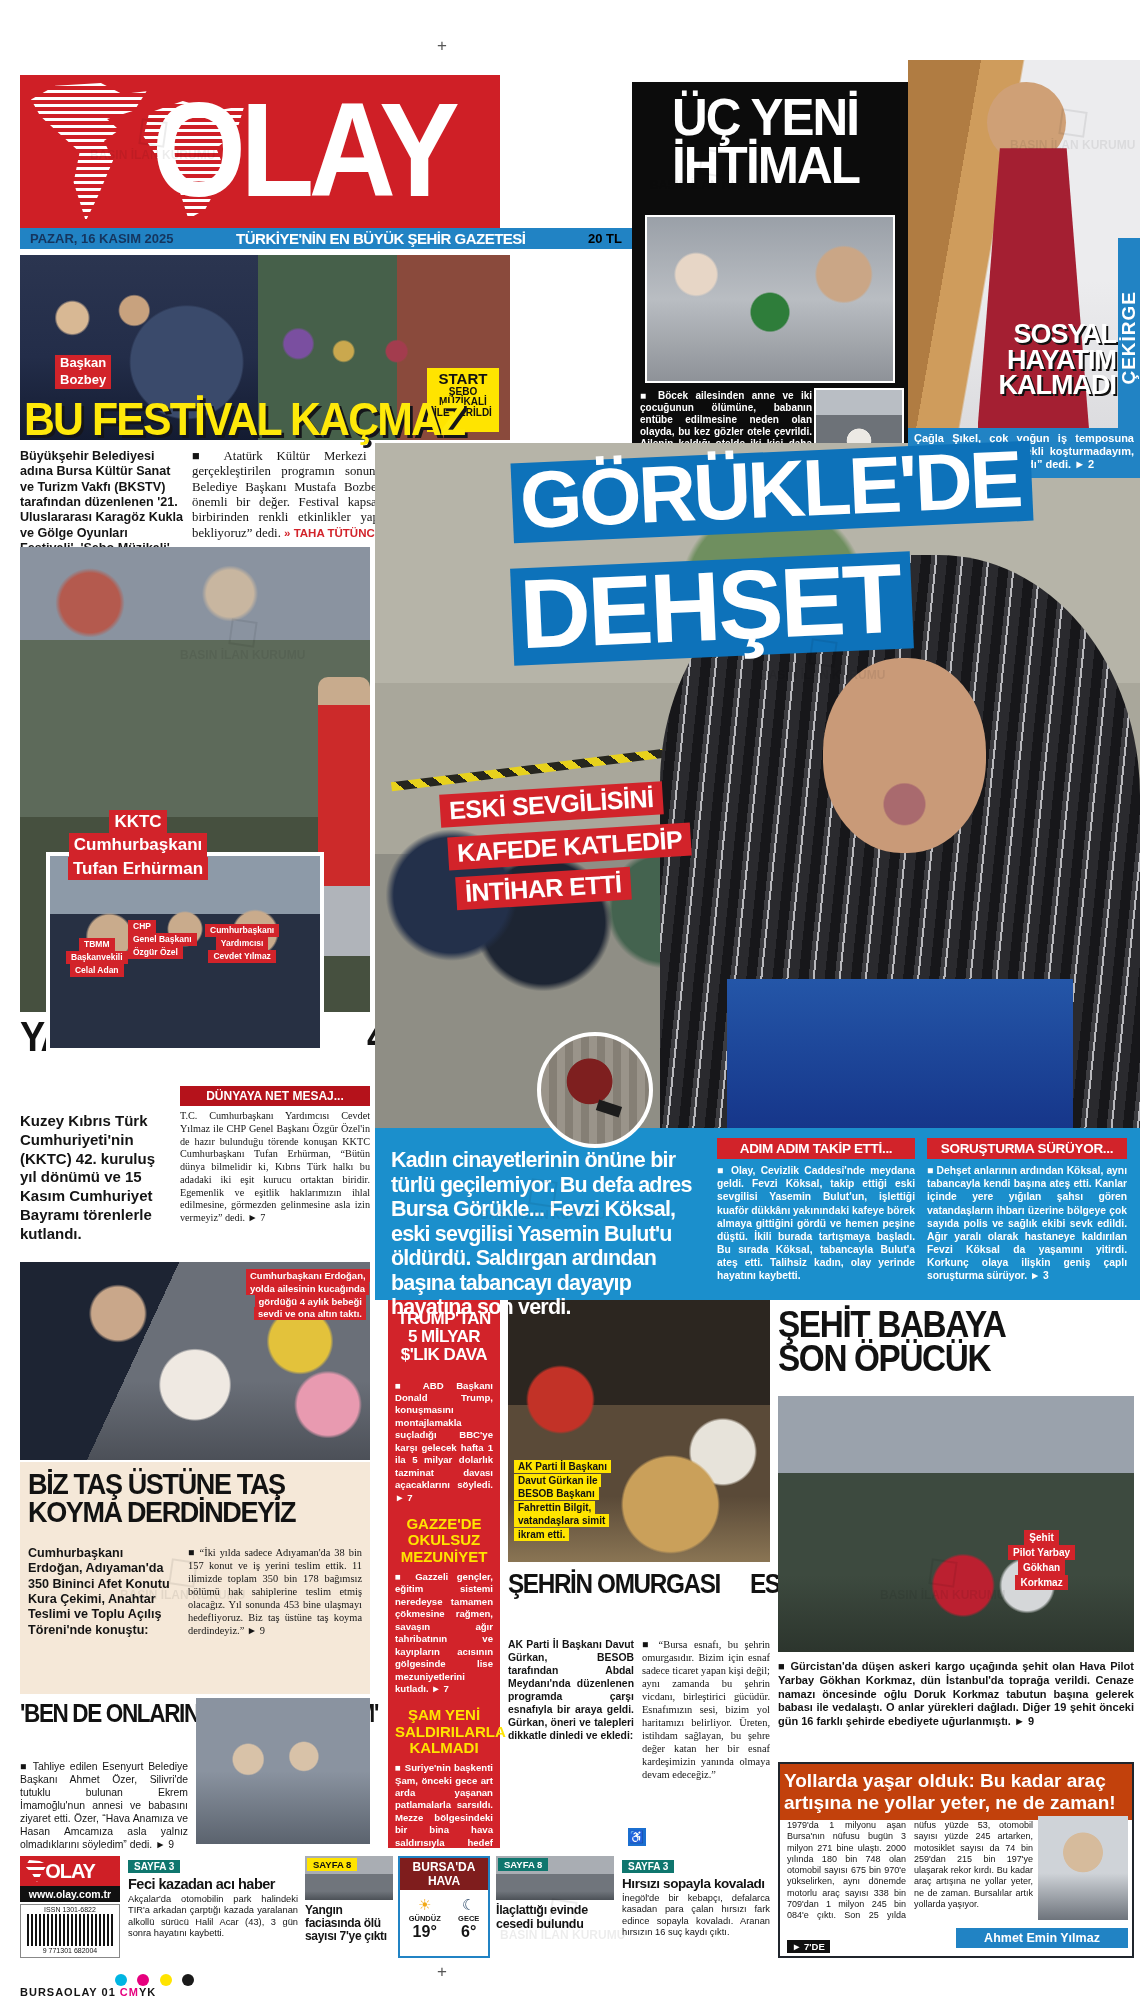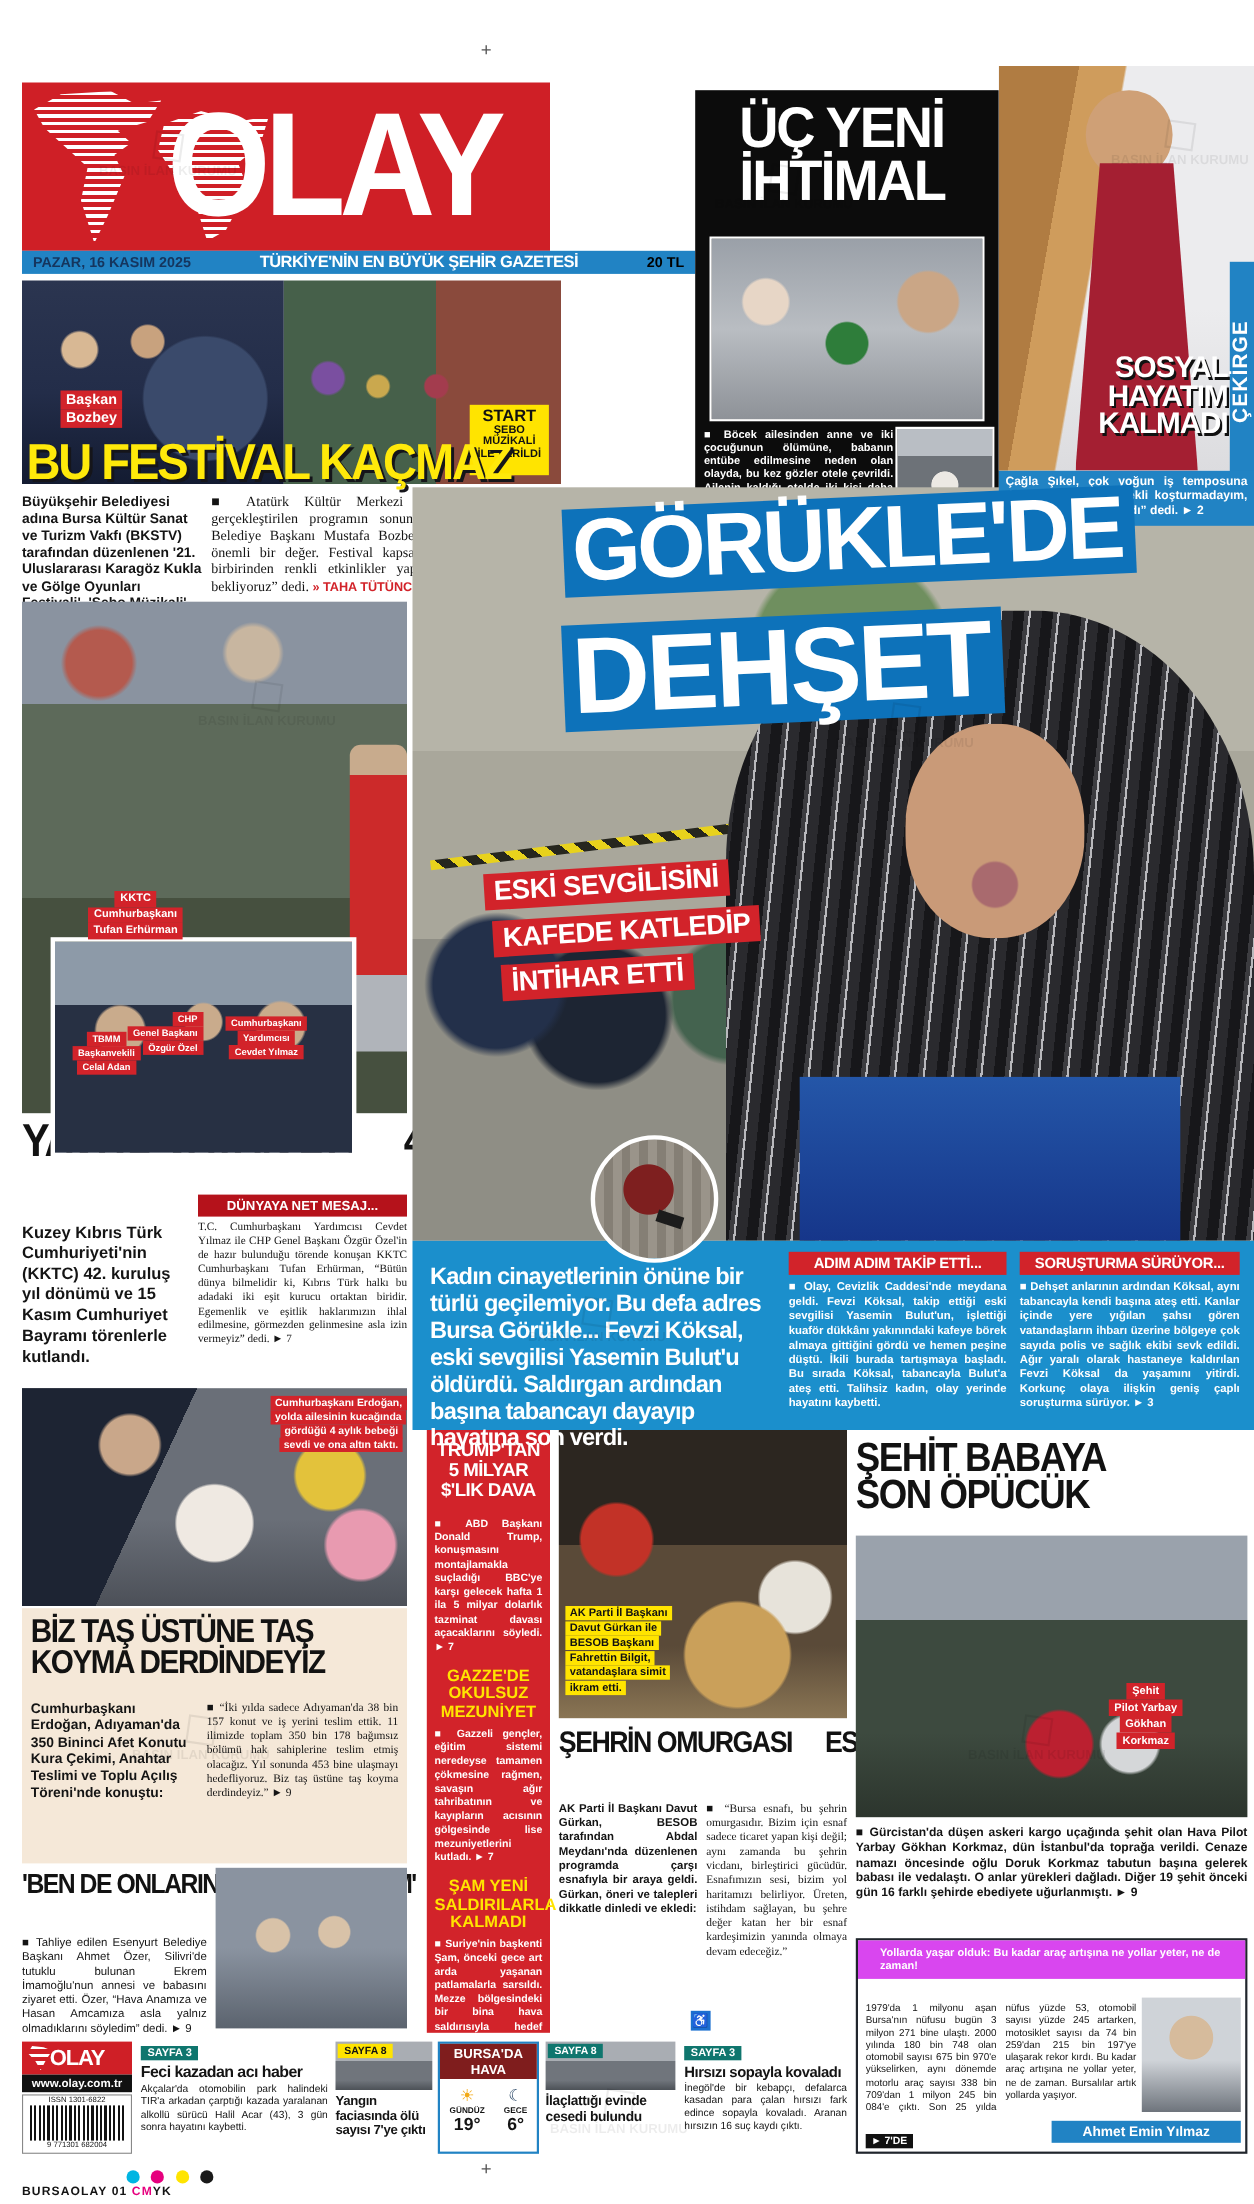--- a/index.html
+++ b/index.html
@@ -123,32 +123,32 @@
 </div>
 <div class="abs lead-txt" style="left:20px;top:449px;width:164px;height:90px">Büyükşehir Belediyesi adına Bursa Kültür Sanat ve Turizm Vakfı (BKSTV) tarafından düzenlenen '21. Uluslararası Karagöz Kukla ve Gölge Oyunları Festivali', 'Şebo Müzikali' ile başladı.</div>
 <div class="abs" style="left:192px;top:449px;width:318px;height:90px;font-size:12.8px;line-height:1.2;text-align:justify;font-family:'Liberation Serif',serif">
   <span>■ Atatürk Kültür Merkezi Merinos Yerleşkesi'nde gerçekleştirilen programın sonunda konuşan Büyükşehir Belediye Başkanı Mustafa Bozbey, “Karagöz, Bursa için önemli bir değer. Festival kapsamında 10 gün boyunca birbirinden renkli etkinlikler yapılacak. Tüm Bursalıları bekliyoruz” dedi.</span>
   <span style="color:#d2232a;font-weight:700;font-family:'Liberation Sans',sans-serif;font-size:11.5px">» TAHA TÜTÜNCÜ ► 4</span>
 </div>
 
 <div class="ph ph-ceremony" style="left:20px;top:547px;width:350px;height:465px">
   <div class="girl-red"></div>
 </div>
-<div class="abs" style="left:80px;top:810px;z-index:6;text-align:center;font-size:10px;line-height:1.25">
+<div class="abs" style="left:68px;top:810px;z-index:6;text-align:center;font-size:17px;line-height:1.25">
   <span class="redchip">KKTC</span><br>
   <span class="redchip">Cumhurbaşkanı</span><br>
   <span class="redchip">Tufan Erhürman</span>
 </div>
 <div class="ph officials" style="left:46px;top:852px;width:278px;height:200px;z-index:5"></div>
 <div class="abs" style="left:66px;top:938px;z-index:6;text-align:center;font-size:8.5px;line-height:1.3">
   <span class="redchip">TBMM</span><br>
   <span class="redchip">Başkanvekili</span><br>
   <span class="redchip">Celal Adan</span>
 </div>
-<div class="abs" style="left:116px;top:920px;z-index:6;text-align:right;font-size:8.5px;line-height:1.3">
+<div class="abs" style="left:128px;top:920px;z-index:6;text-align:left;font-size:8.5px;line-height:1.3">
   <span class="redchip">CHP</span><br>
   <span class="redchip">Genel Başkanı</span><br>
   <span class="redchip">Özgür Özel</span>
 </div>
 <div class="abs" style="left:205px;top:924px;z-index:6;text-align:center;font-size:8.5px;line-height:1.3">
   <span class="redchip">Cumhurbaşkanı</span><br>
   <span class="redchip">Yardımcısı</span><br>
   <span class="redchip">Cevdet Yılmaz</span>
 </div>
 <div class="abs hl" style="left:20px;top:1018px;font-size:42px">
@@ -263,21 +263,21 @@
 <div class="ph ph-funeral" style="left:778px;top:1396px;width:356px;height:256px"></div>
 <div class="abs" style="left:1008px;top:1530px;z-index:6;text-align:center;font-size:10px;line-height:1.3">
   <span class="redchip">Şehit</span><br>
   <span class="redchip">Pilot Yarbay</span><br>
   <span class="redchip">Gökhan</span><br>
   <span class="redchip">Korkmaz</span>
 </div>
 <div class="abs" style="left:778px;top:1660px;width:356px;height:96px;font-size:11px;font-weight:700;line-height:1.25;text-align:justify">■ Gürcistan'da düşen askeri kargo uçağında şehit olan Hava Pilot Yarbay Gökhan Korkmaz, dün İstanbul'da toprağa verildi. Cenaze namazı öncesinde oğlu Doruk Korkmaz tabutun başına gelerek babası ile vedalaştı. O anlar yürekleri dağladı. Diğer 19 şehit önceki gün 16 farklı şehirde ebediyete uğurlanmıştı. ► 9</div>
 
 <div class="abs" style="left:778px;top:1762px;width:356px;height:196px;border:2px solid #20252c">
-  <div style="background:#d946ef;color:#fff;font-weight:700;font-size:10px;line-height:1.15;padding:6px 20px">Yollarda yaşar olduk: Bu kadar araç artışına ne yollar yeter, ne de zaman!</div>
+  <div style="background:#c2410c;color:#fff;font-weight:700;font-size:19px;line-height:1.15;padding:6px 4px">Yollarda yaşar olduk: Bu kadar araç artışına ne yollar yeter, ne de zaman!</div>
   <div class="abs" style="left:7px;top:56px;width:246px;height:116px;font-size:9px;line-height:1.25;text-align:justify;column-count:2;column-gap:8px">1979'da 1 milyonu aşan Bursa'nın nüfusu bugün 3 milyon 271 bine ulaştı. 2000 yılında 180 bin 748 olan otomobil sayısı 675 bin 970'e yükselirken, aynı dönemde motorlu araç sayısı 338 bin 709'dan 1 milyon 245 bin 084'e çıktı. Son 25 yılda nüfus yüzde 53, otomobil sayısı yüzde 245 artarken, motosiklet sayısı da 74 bin 259'dan 215 bin 197'ye ulaşarak rekor kırdı. Bu kadar araç artışına ne yollar yeter, ne de zaman. Bursalılar artık yollarda yaşıyor.</div>
   <div class="ph ph-columnist" style="left:258px;top:52px;width:90px;height:104px"></div>
   <div class="abs" style="left:7px;top:172px">
     <span style="background:#111;color:#fff;font-weight:700;font-size:9.5px;padding:1px 5px">► 7'DE</span>
   </div>
   <div class="abs" style="left:176px;top:164px;width:172px;background:#2183c4;color:#fff;font-weight:700;font-size:12.5px;text-align:center;padding:3px 0">Ahmet Emin Yılmaz</div>
 </div>
 
 <div class="abs" style="left:20px;top:1856px;width:100px;height:30px;background:#cf1f26;display:flex;align-items:center;justify-content:center">
   <div class="mapblob" style="left:4px;top:4px;width:26px;height:22px;clip-path:polygon(20% 0,60% 5%,90% 20%,70% 55%,50% 100%,30% 60%,5% 30%)"></div>

